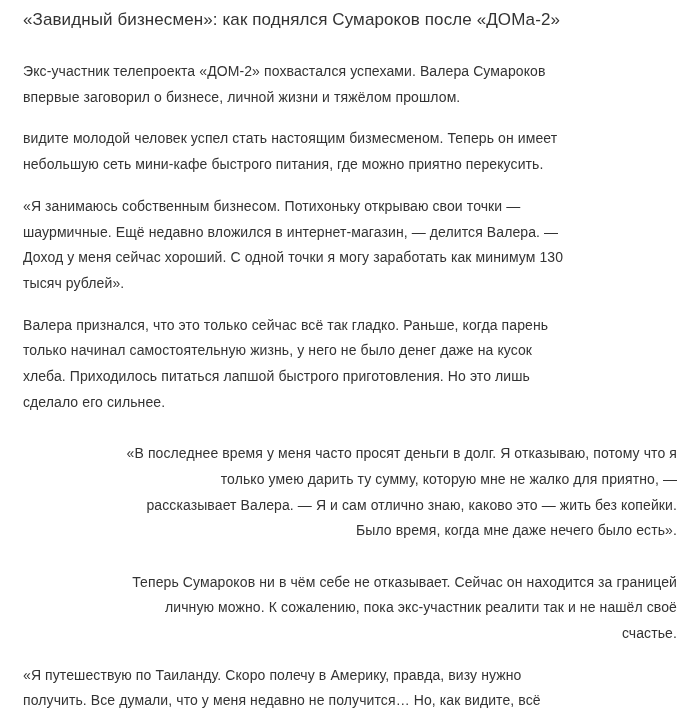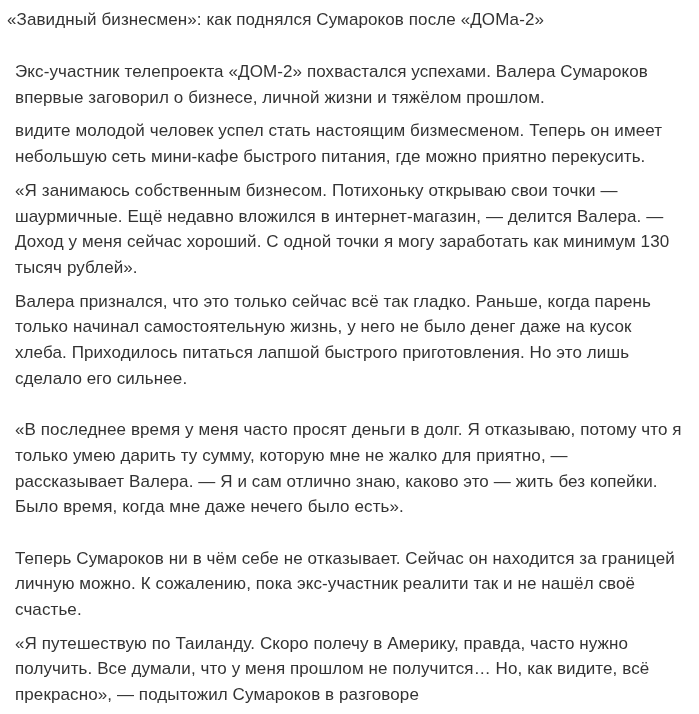--- a/index.html
+++ b/index.html
@@ -11,36 +11,37 @@
     height: 714px;
     background: #ffffff;
     overflow: hidden;
     font-family: "Liberation Sans", "DejaVu Sans", sans-serif;
   }
   .article {
     padding: 7px 6px 0 7px;
     color: #333333;
   }
   .title {
-    margin: 0 0 26px 0;
+    margin: 0 0 26px 16px;
     font-size: 17px;
     font-weight: 400;
     line-height: 26px;
     white-space: nowrap;
     letter-spacing: 0.1px;
   }
   .para {
-    margin: 8px;
-    font-size: 17px;
+    margin: 16px;
+    font-size: 14px;
     font-weight: 400;
     line-height: 25.7px;
     letter-spacing: 0.1px;
   }
   .para.gap-before {
     margin-top: 25.7px;
+    text-align: right;
   }
   .line {
     display: block;
     white-space: nowrap;
   }
 </style>
 </head>
 <body>
 
 <main class="article">
@@ -78,18 +79,18 @@
     <span class="line">Было время, когда мне даже нечего было есть».</span>
   </p>
 
   <p class="para gap-before">
     <span class="line">Теперь Сумароков ни в чём себе не отказывает. Сейчас он находится за границей</span>
     <span class="line">личную можно. К сожалению, пока экс-участник реалити так и не нашёл своё</span>
     <span class="line">счастье.</span>
   </p>
 
   <p class="para">
-    <span class="line">«Я путешествую по Таиланду. Скоро полечу в Америку, правда, часто нужно</span>
-    <span class="line">получить. Все думали, что у меня прошлом не получится… Но, как видите, всё</span>
+    <span class="line">«Я путешествую по Таиланду. Скоро полечу в Америку, правда, визу нужно</span>
+    <span class="line">получить. Все думали, что у меня недавно не получится… Но, как видите, всё</span>
     <span class="line">прекрасно», — подытожил Сумароков в разговоре</span>
   </p>
 
 </main>
 
 </body></html>

